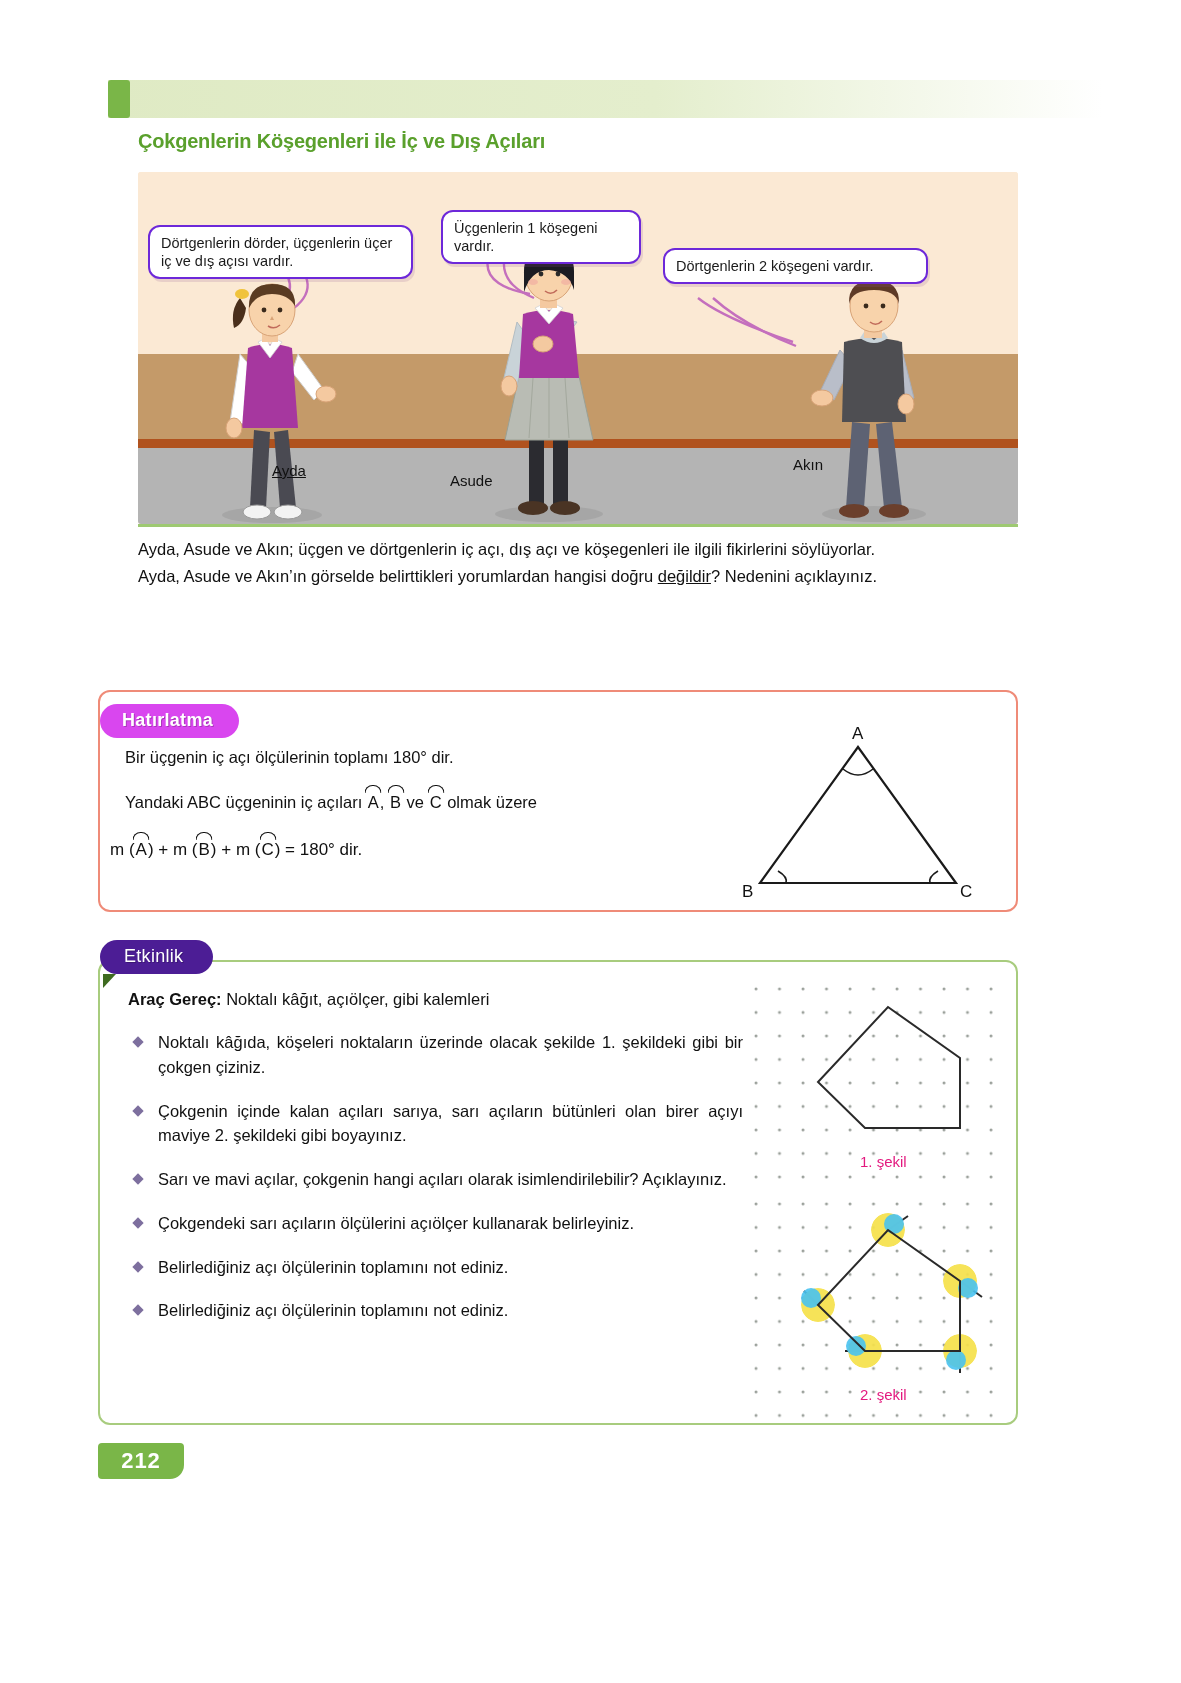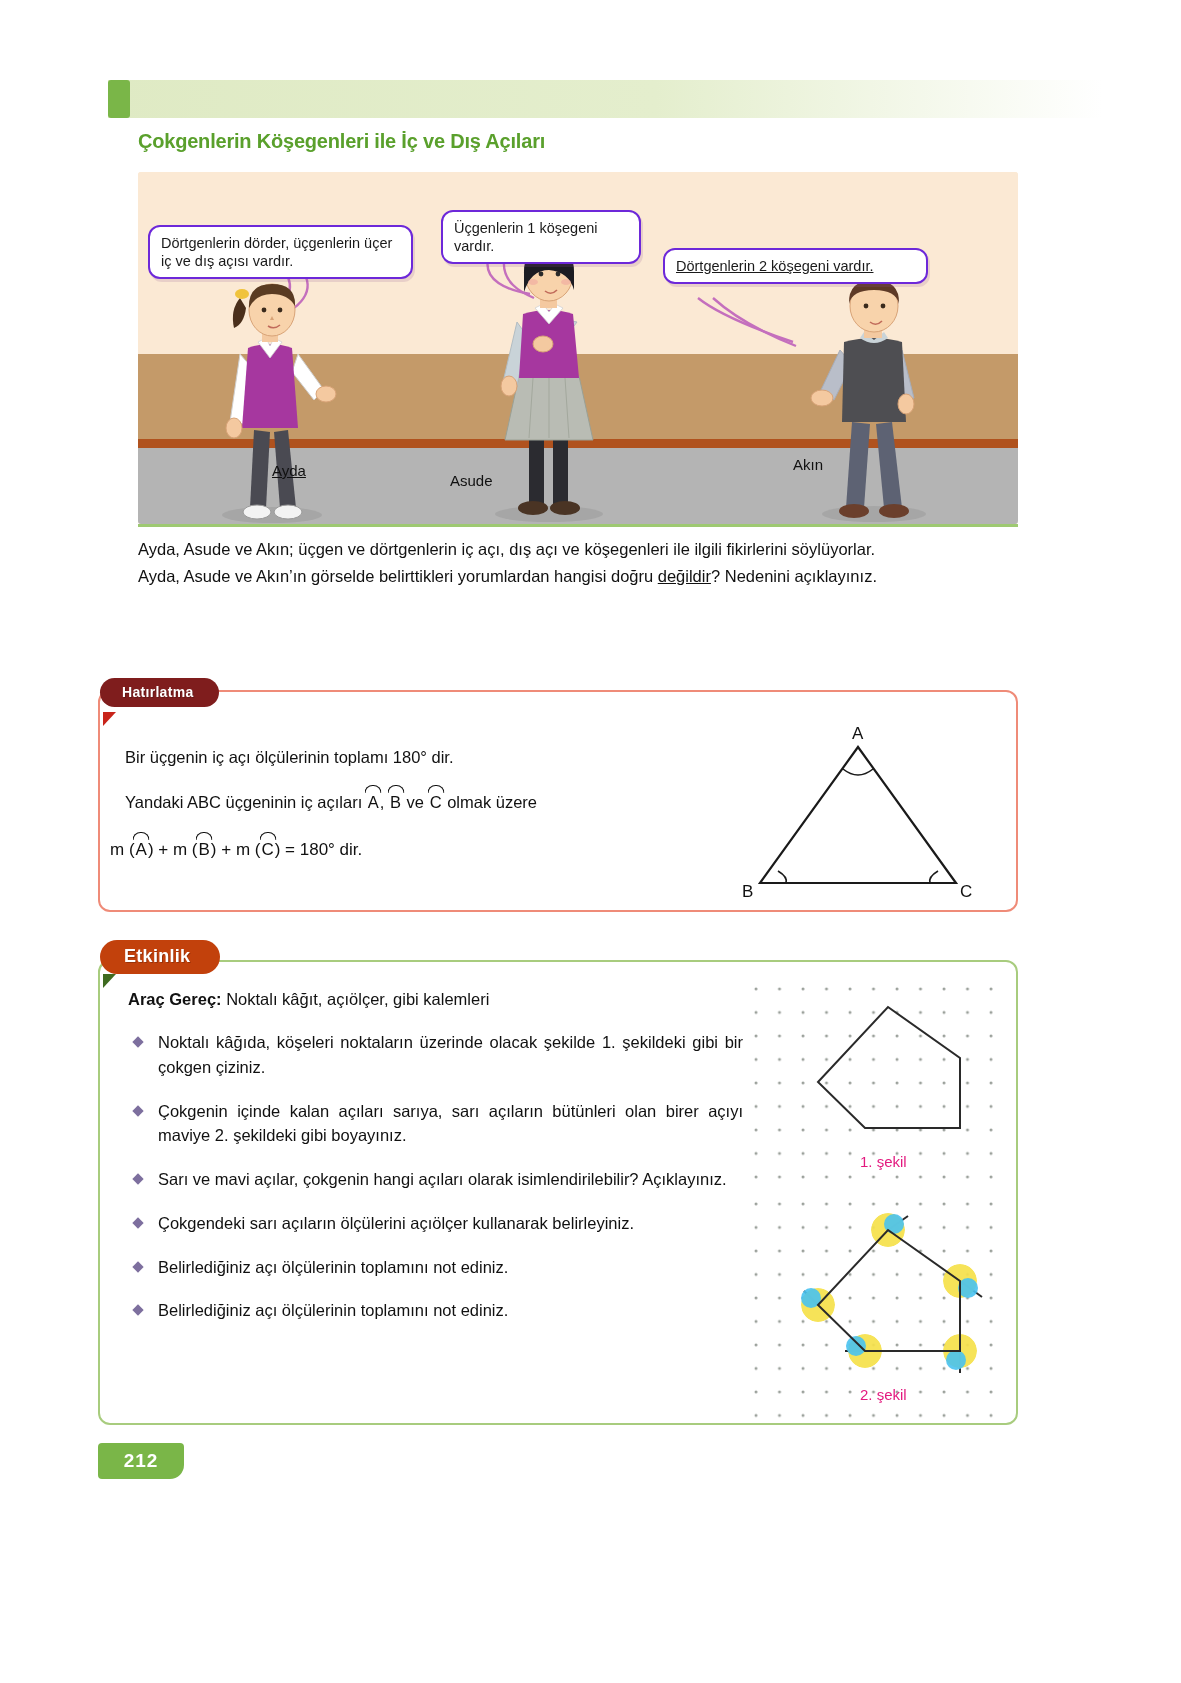--- a/index.html
+++ b/index.html
@@ -40,44 +40,44 @@
 
   
   .bubble{
     position:absolute; background:#ffffff;
     border:2px solid #6d28d9; border-radius:12px;
     padding:7px 11px; font-size:14.5px; color:#1a1a1a; line-height:1.25;
     box-shadow:2px 3px 0 rgba(150,90,150,.18);
   }
   .b1{ left:10px; top:53px; width:265px; }
   .b2{ left:303px; top:38px; width:200px; }
-  .b3{ left:525px; top:76px; width:265px;text-decoration:underline; }
+  .b3{ left:525px; top:76px; width:265px; }
 
   
   .tail{ position:absolute; pointer-events:none; }
 
   
   .name-label{ position:absolute; font-size:15px; color:#111; }
 
   
   .para{
     position:absolute; left:138px; top:536px; width:885px;
     font-size:16.5px; color:#111; line-height:1.62;
   }
   .para u{ text-decoration:underline; }
 
   
   .hbox{
     position:absolute; left:98px; top:690px; width:920px; height:222px;
     border:2.5px solid #ef8b78; border-radius:12px; background:#fff;
   }
   .hbox-tag{
-    position:absolute; left:100px; top:678px;
-    background:#7f1d1d; color:#fff; border-radius:18px;
-    padding:6px 26px 7px 22px; font-size:14px; font-weight:bold;
+    position:absolute; left:100px; top:704px;
+    background:#d946ef; color:#fff; border-radius:18px;
+    padding:6px 26px 7px 22px; font-size:18px; font-weight:bold;
     text-shadow:1px 1px 0 rgba(0,0,0,.22); letter-spacing:.3px;
   }
   .hbox-tag-notch{
     position:absolute; left:103px; top:712px; width:0; height:0;
     border-left:13px solid #c8241a; border-bottom:14px solid transparent;
   }
   .hbox-line1{ position:absolute; left:125px; top:748px; font-size:16.5px; color:#111; }
   .hbox-line2{ position:absolute; left:125px; top:793px; font-size:16.5px; color:#111; }
   .hbox-line3{ position:absolute; left:110px; top:840px; font-size:17px; color:#111; }
   .hat{ position:relative; display:inline-block; padding:0 1px; }
@@ -87,22 +87,22 @@
     border-radius:9px 9px 0 0;
   }
 
   
   .ebox{
     position:absolute; left:98px; top:960px; width:920px; height:465px;
     border:2.5px solid #a8cc7e; border-radius:12px; background:#fff;
   }
   .ebox-tag{
     position:absolute; left:100px; top:940px;
-    background:#c2410c; color:#fff; border-radius:18px;
-    padding:6px 30px 7px 24px; font-size:18px; font-weight:bold;
+    background:#4c1d95; color:#fff; border-radius:18px;
+    padding:6px 30px 7px 24px; font-size:18px; font-weight:normal;
     text-shadow:1px 1px 0 rgba(0,0,0,.22); letter-spacing:.3px;
   }
   .ebox-tag-notch{
     position:absolute; left:103px; top:974px; width:0; height:0;
     border-left:13px solid #3f6b20; border-bottom:14px solid transparent;
   }
   .tools{ position:absolute; left:128px; top:990px; font-size:16.5px; color:#111; }
   .tools b{ font-weight:bold; }
 
   .bullets{ position:absolute; left:128px; top:1030px; width:615px; }
@@ -112,21 +112,21 @@
     position:absolute; left:6px; top:8px; width:8px; height:8px;
     background:#7d6f9e; transform:rotate(45deg);
   }
 
   
   .figpanel{ position:absolute; }
 
   .page-num{
     position:absolute; left:98px; top:1443px; width:86px; height:36px;
     background:#7ab648; border-radius:4px 4px 14px 4px;
-    color:#fff; font-size:19px; font-weight:bold;
+    color:#fff; font-size:22px; font-weight:bold;
     display:flex; align-items:center; justify-content:center;
     letter-spacing:1px;
   }
   svg{ display:block; }
 </style>
 </head>
 <body>
 
 <div class="header-strip"></div>
 <div class="header-tab"></div>

